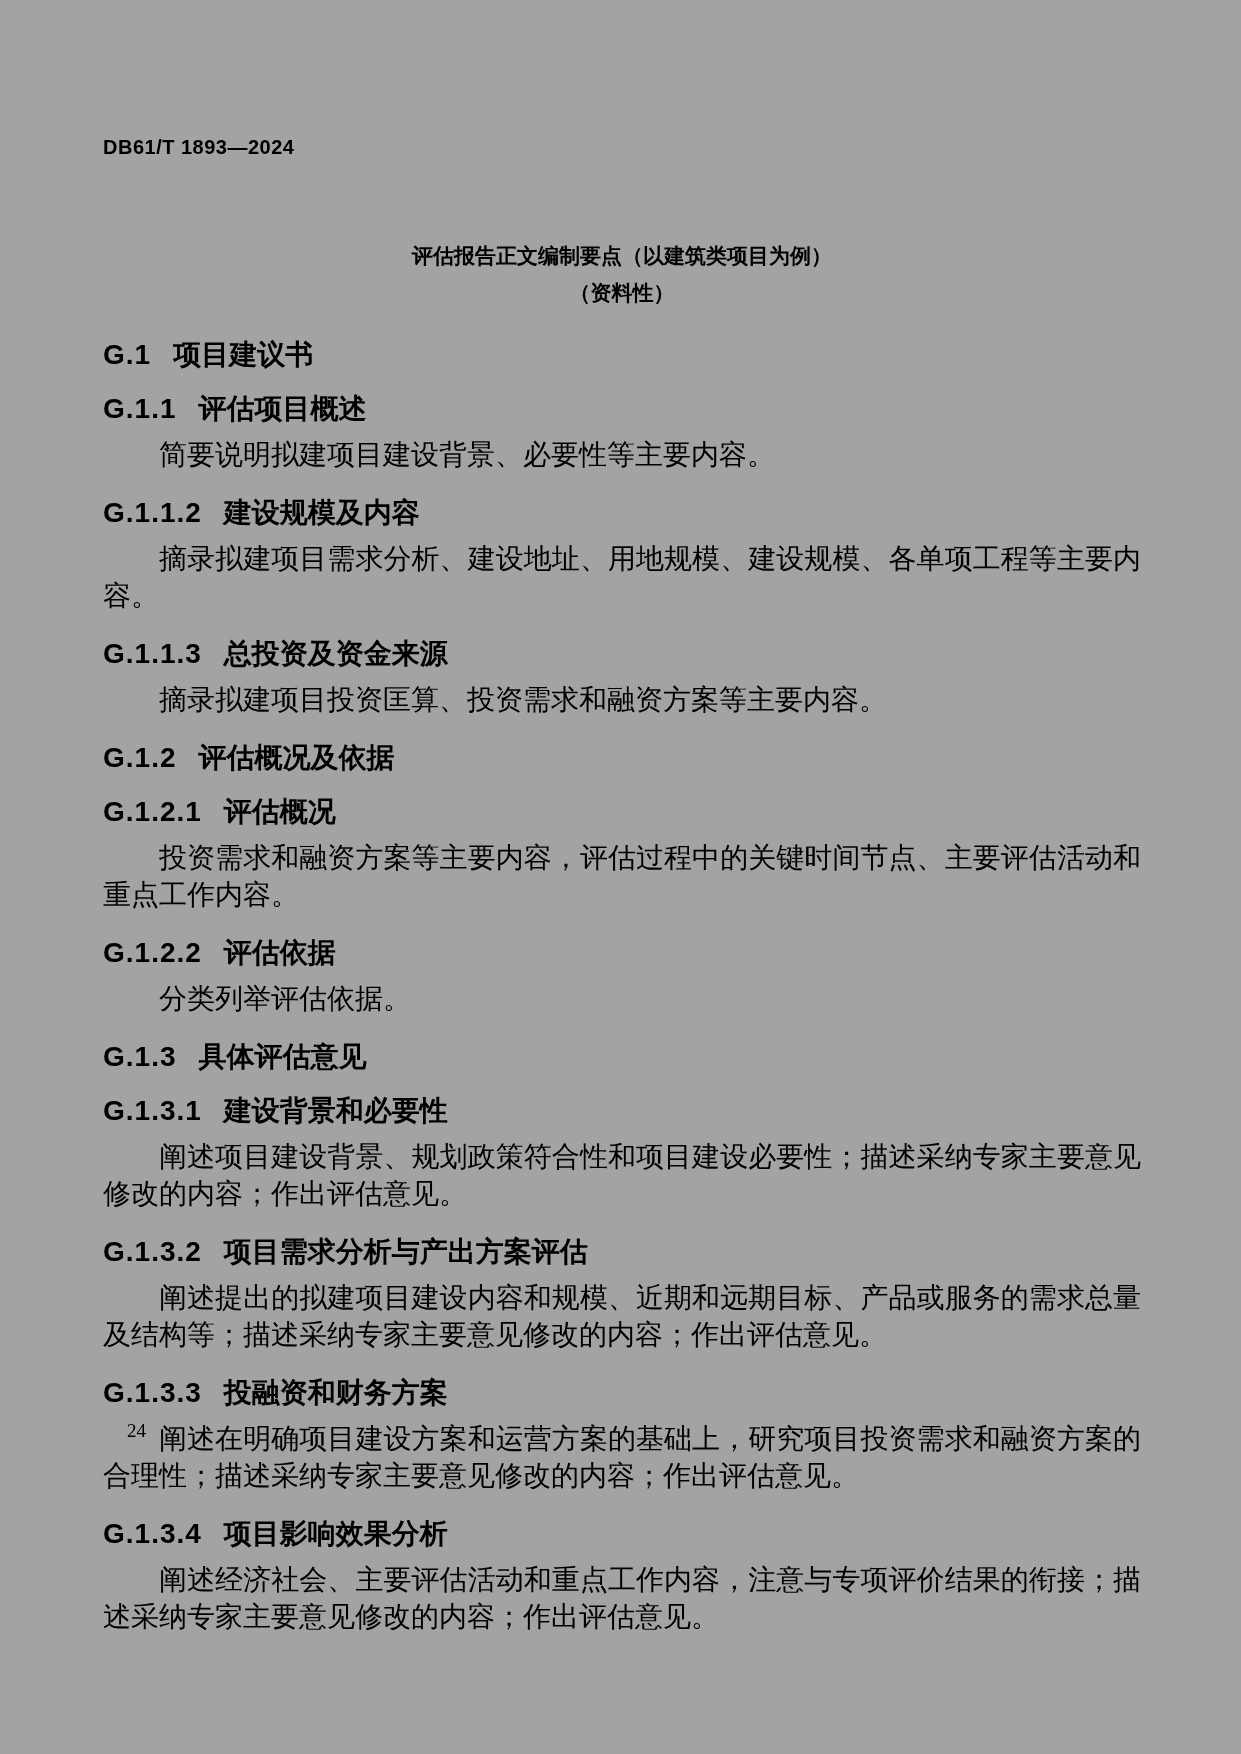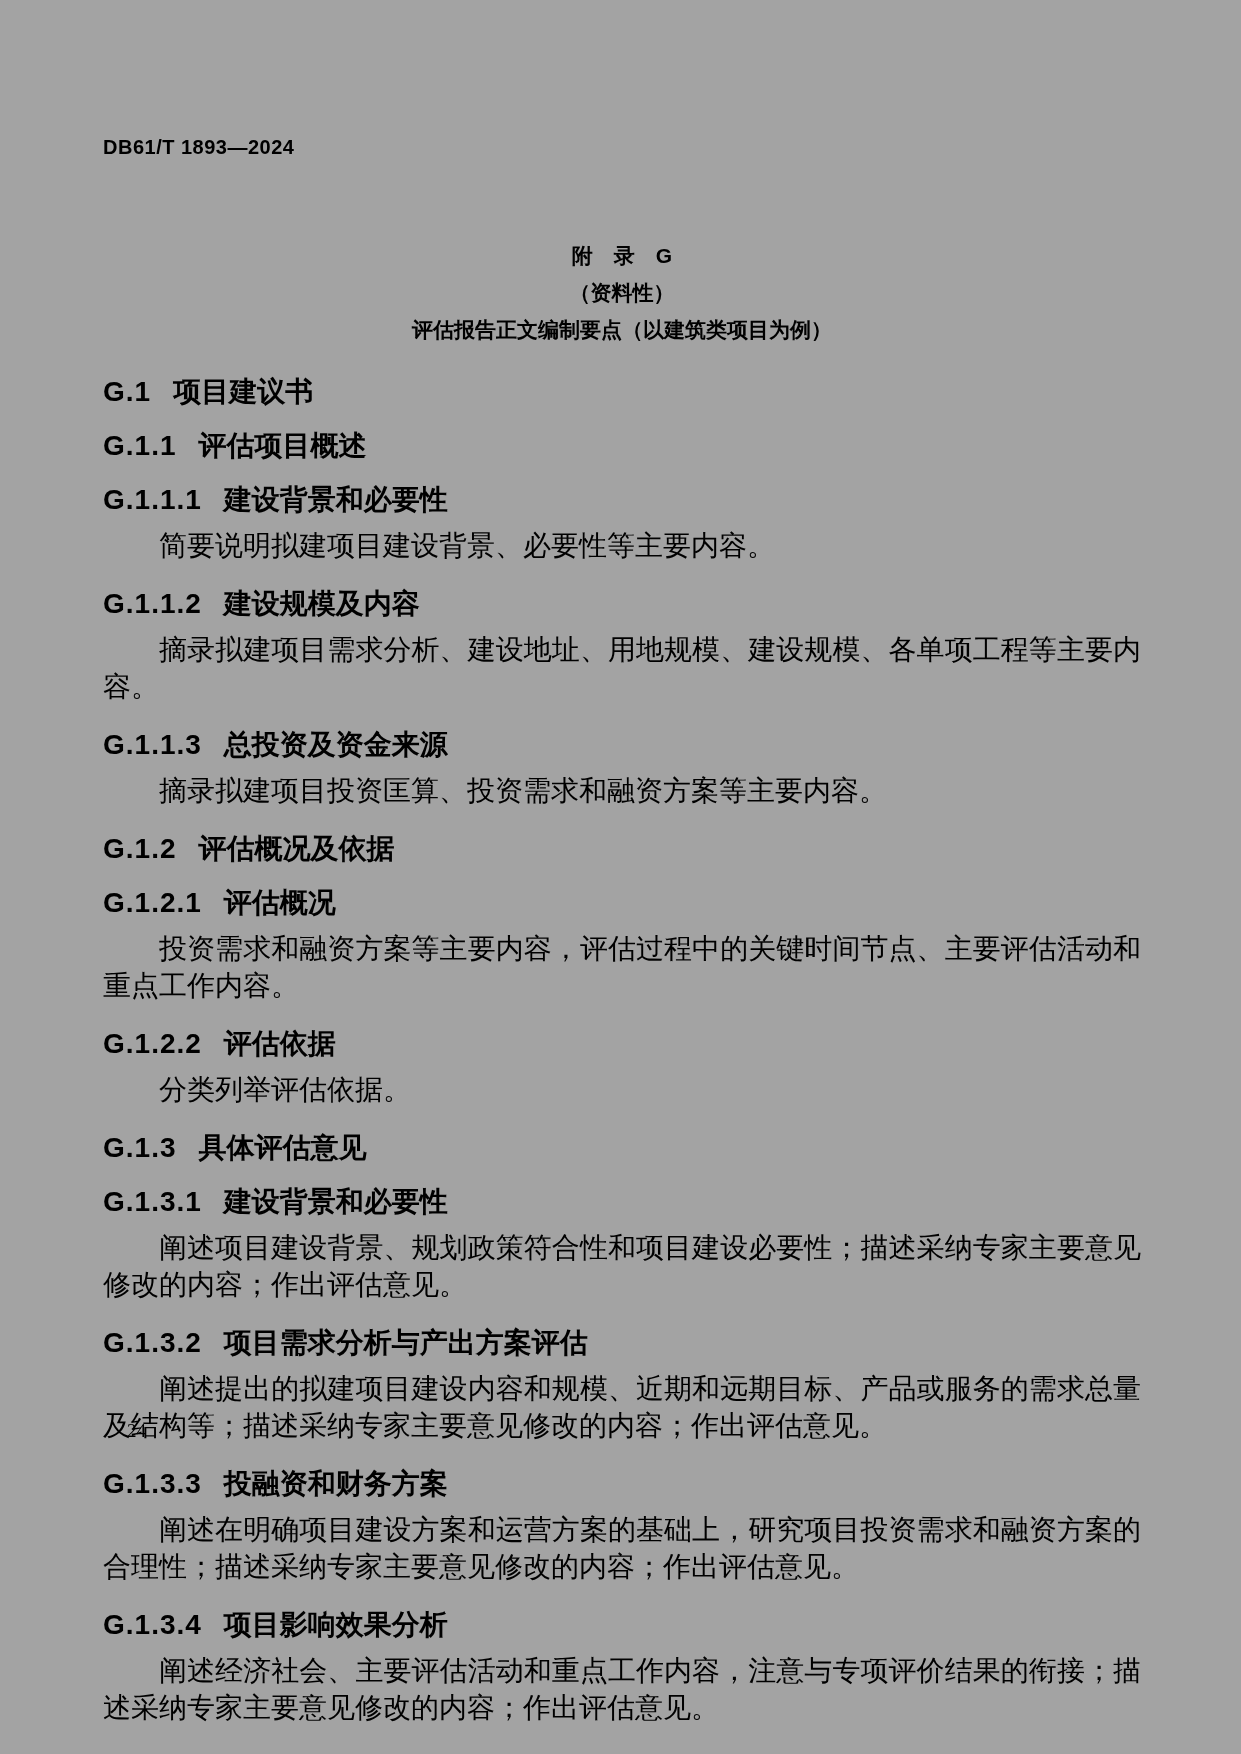--- a/index.html
+++ b/index.html
@@ -69,29 +69,27 @@
 </style>
 </head>
 <body>
 
 <div class="page">
   <div class="content">
 
     <div class="doc-number">DB61/T 1893—2024</div>
 
     <div class="title-block">
-      <div class="t-line">附　录　G</div>
+      <div class="t-line">评估报告正文编制要点（以建筑类项目为例）</div>
       <div class="t-line">（资料性）</div>
-      <div class="t-line">评估报告正文编制要点（以建筑类项目为例）</div>
     </div>
 
     <div class="blocks">
         <div class="h1"><span class="num">G.1</span><span>项目建议书</span></div>
         <div class="h2"><span class="num">G.1.1</span><span>评估项目概述</span></div>
-        <div class="h3"><span class="num">G.1.1.1</span><span>建设背景和必要性</span></div>
         <p class="p">简要说明拟建项目建设背景、必要性等主要内容。</p>
         <div class="h3"><span class="num">G.1.1.2</span><span>建设规模及内容</span></div>
         <p class="p">摘录拟建项目需求分析、建设地址、用地规模、建设规模、各单项工程等主要内容。</p>
         <div class="h3"><span class="num">G.1.1.3</span><span>总投资及资金来源</span></div>
         <p class="p">摘录拟建项目投资匡算、投资需求和融资方案等主要内容。</p>
         <div class="h2"><span class="num">G.1.2</span><span>评估概况及依据</span></div>
         <div class="h3"><span class="num">G.1.2.1</span><span>评估概况</span></div>
         <p class="p">投资需求和融资方案等主要内容，评估过程中的关键时间节点、主要评估活动和重点工作内容。</p>
         <div class="h3"><span class="num">G.1.2.2</span><span>评估依据</span></div>
         <p class="p">分类列举评估依据。</p>

